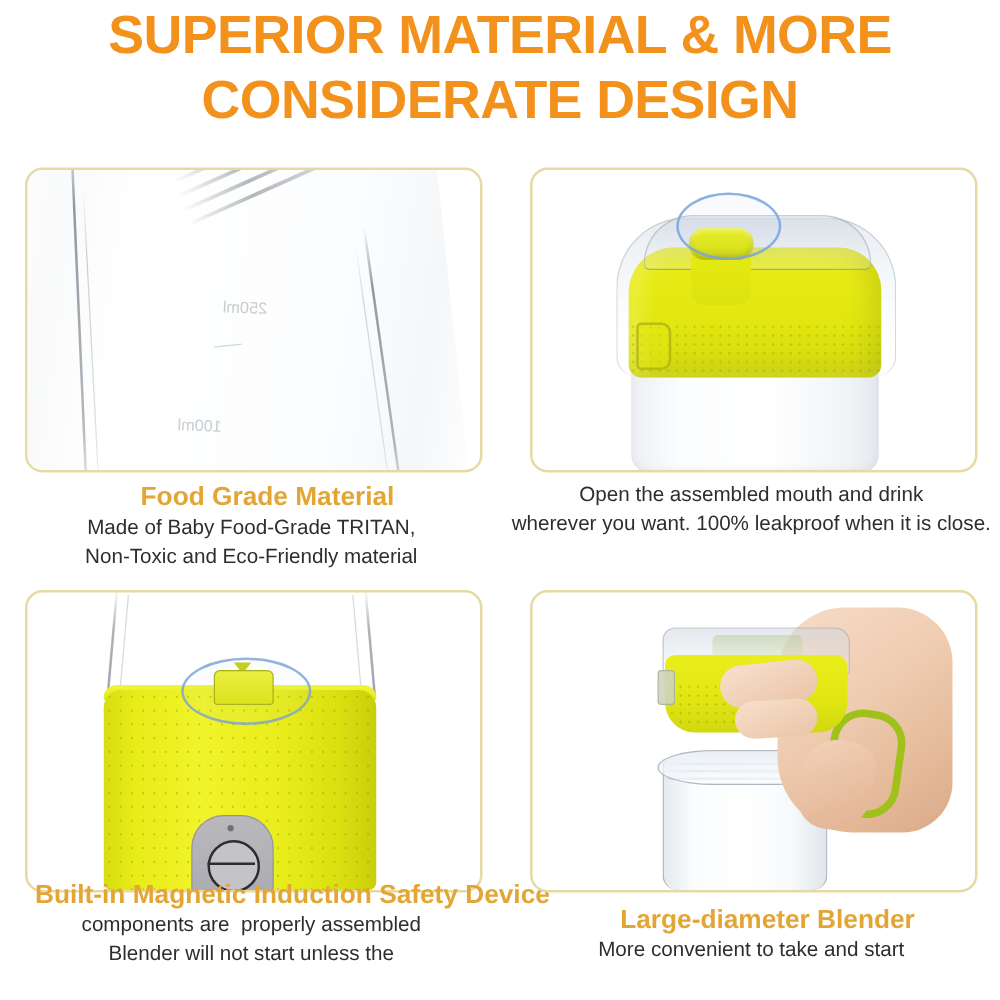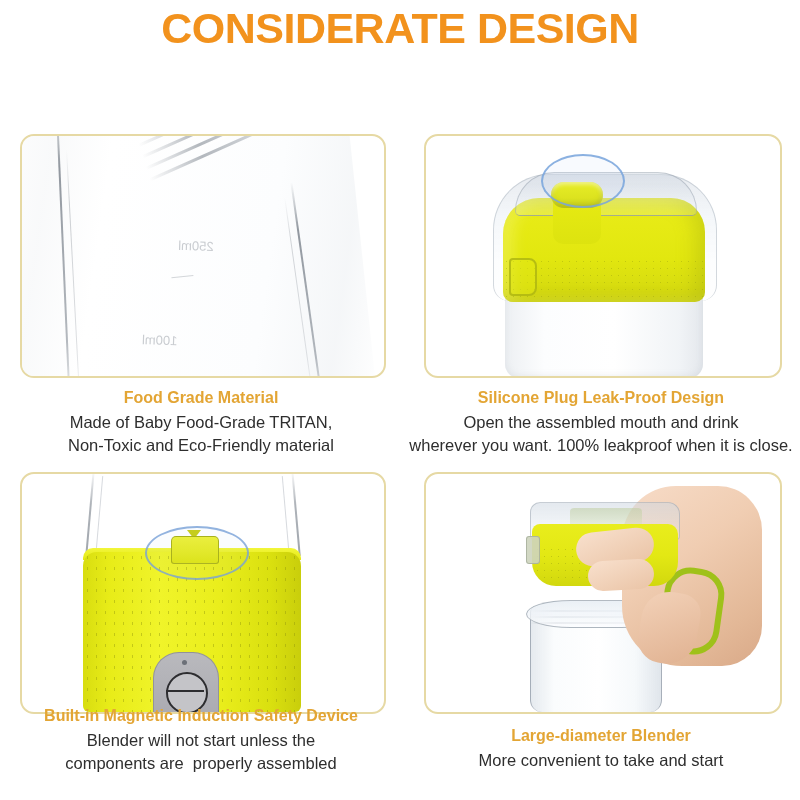--- a/index.html
+++ b/index.html
@@ -57,23 +57,24 @@
     text-align: center;
   }
   .cap-1 { left: 14px;  top: 385px; width: 374px; }
   .cap-2 { left: 402px; top: 385px; width: 398px; }
   .cap-3 { left: 2px;   top: 703px; width: 398px; }
   .cap-4 { left: 402px; top: 723px; width: 398px; }
 
   .cap-head {
     color: #E3A534;
     font-weight: bold;
-    font-size: 16px;
+    font-size: 21px;
     line-height: 26px;
     white-space: nowrap;
+    margin-left: 26px;
   }
   .cap-body {
     color: #2e2e2e;
     font-size: 16.5px;
     line-height: 22.5px;
     white-space: pre;
   }
 
   
   .p1-bottle {
@@ -533,20 +534,21 @@
     width: 130px;
     height: 1.5px;
     border-radius: 2px;
     background: linear-gradient(to right, rgba(255,255,255,0) 0%, rgba(140,150,162,0.5) 20%, rgba(170,180,190,0.4) 70%, rgba(255,255,255,0) 100%);
   }
 </style>
 </head>
 <body>
 
 <div class="title-block">
+  <div class="title-line">SUPERIOR MATERIAL &amp; MORE</div>
   <div class="title-line">CONSIDERATE DESIGN</div>
 </div>
 
 <div class="panel panel-1">
   <div class="photo">
     <div class="p1-bottle">
       <div class="p1-edge p1-edge-left"></div>
       <div class="p1-edge p1-edge-left2"></div>
       <div class="p1-edge p1-edge-right"></div>
       <div class="p1-edge p1-edge-right2"></div>
@@ -586,21 +588,20 @@
       <div class="p2-latch"></div>
       <div class="p2-dome"></div>
       <div class="p2-plug-neck"></div>
       <div class="p2-plug"></div>
       <div class="p2-highlight"></div>
     </div>
   </div>
 </div>
 
 <div class="caption cap-2">
-  <div class="cap-head">Silicone Plug Leak-Proof Design</div>
   <div class="cap-body">Open the assembled mouth and drink</div>
   <div class="cap-body">wherever you want. 100% leakproof when it is close.</div>
 </div>
 
 <div class="panel panel-3">
   <div class="photo">
     <div class="p3-wrap">
       <div class="p3-jar-l"></div>
       <div class="p3-jar-l2"></div>
       <div class="p3-jar-r"></div>
@@ -617,22 +618,22 @@
       <div class="p3-control"></div>
       <div class="p3-led"></div>
       <div class="p3-power"></div>
       <div class="p3-power-bar"></div>
     </div>
   </div>
 </div>
 
 <div class="caption cap-3">
   <div class="cap-head">Built-in Magnetic Induction Safety Device</div>
+  <div class="cap-body">components are  properly assembled</div>
   <div class="cap-body">Blender will not start unless the</div>
-  <div class="cap-body">components are  properly assembled</div>
 </div>
 
 <div class="panel panel-4">
   <div class="photo">
     <div class="p4-wrap">
       <div class="p4-jar"></div>
       <div class="p4-thread" style="top:136px"></div>
       <div class="p4-thread" style="top:142px"></div>
       <div class="p4-thread" style="top:148px"></div>
       <div class="p4-jar-neck"></div>

